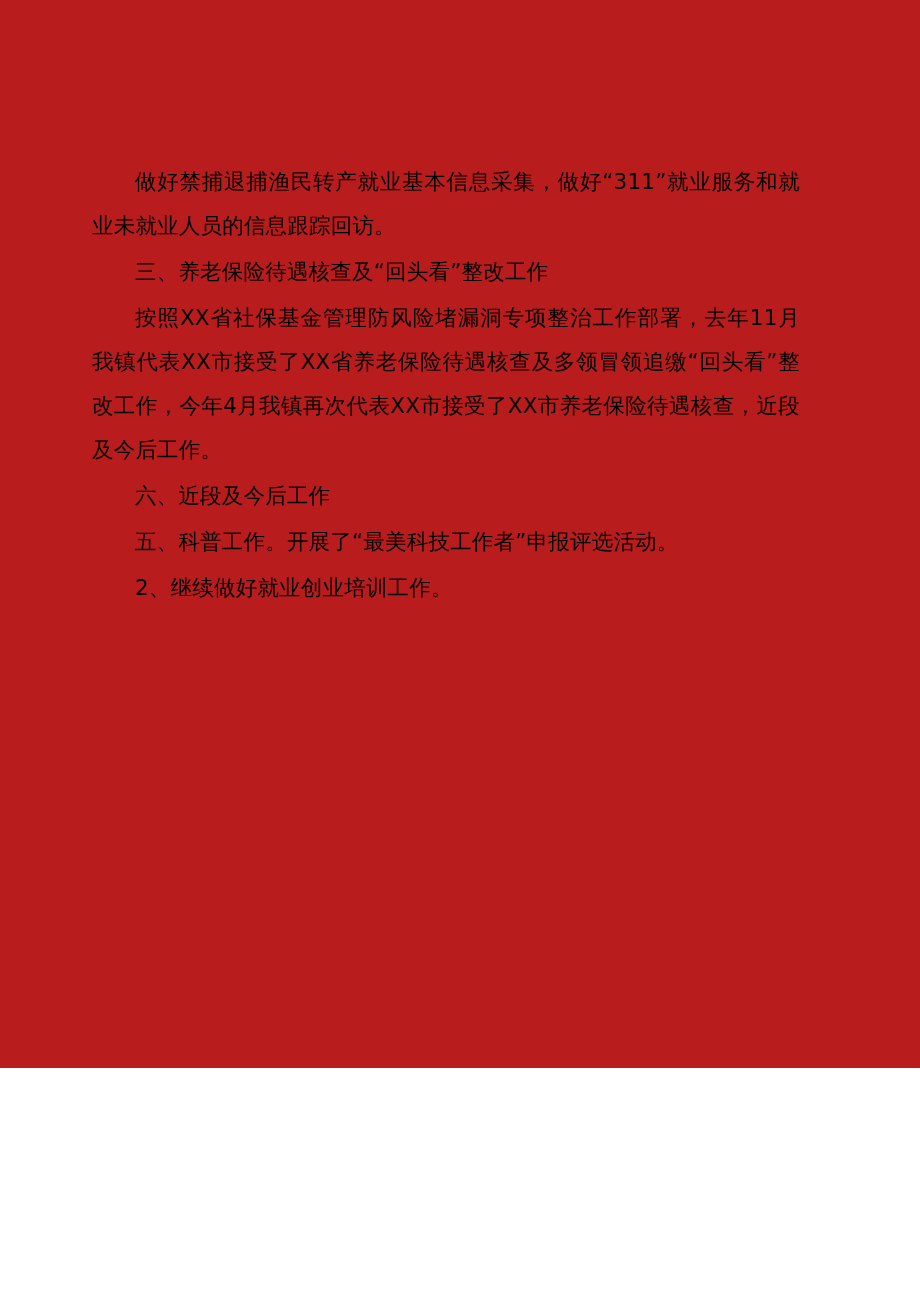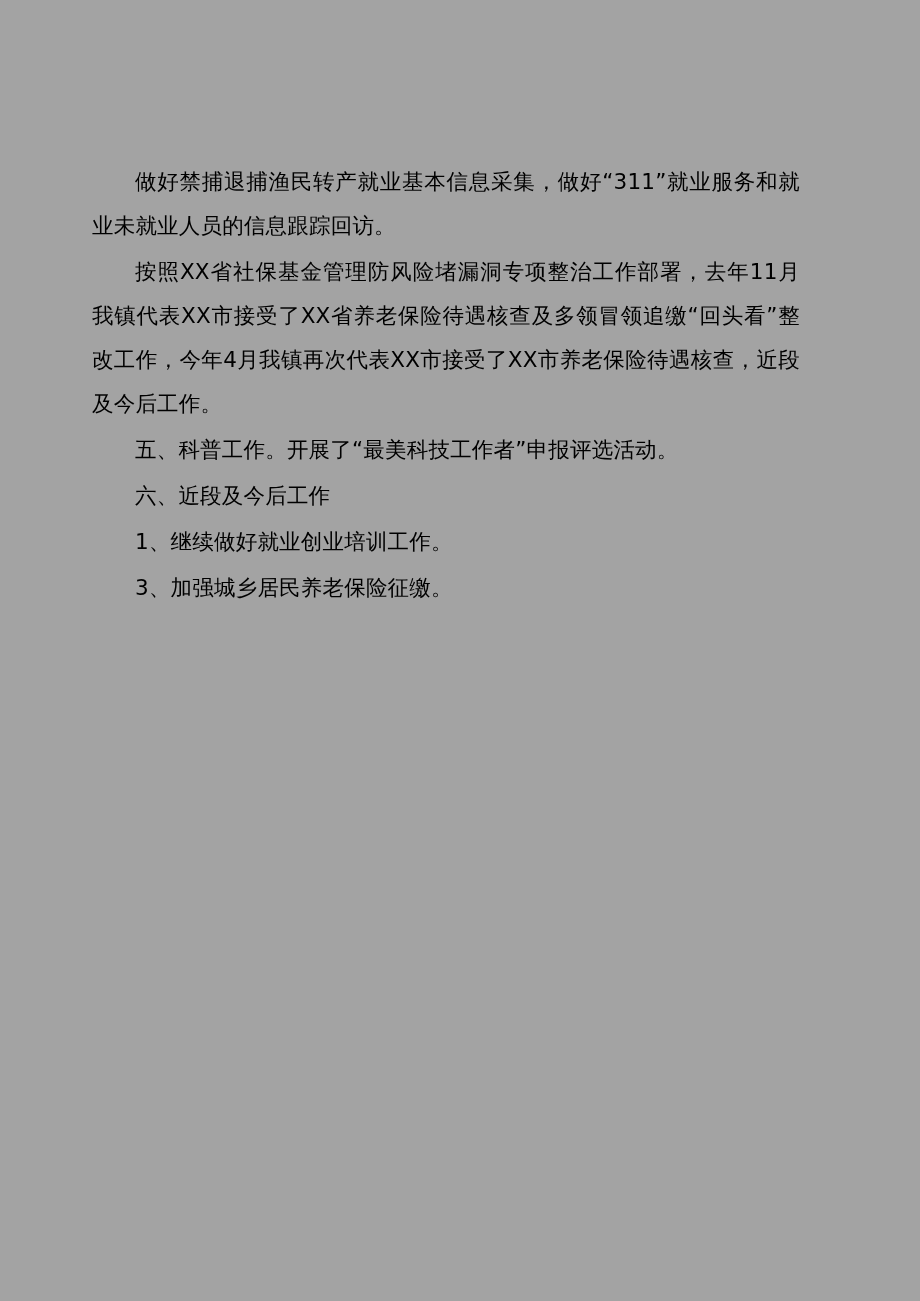--- a/index.html
+++ b/index.html
@@ -10,24 +10,24 @@
   body {
     width: 920px;
     height: 1301px;
     font-family: "DejaVu Sans", "Liberation Sans", sans-serif;
     color: #000000;
     overflow: hidden;
   }
   .page {
     position: relative;
     width: 920px;
-    height: 1301px;
+    height: 1068px;
     box-sizing: border-box;
     padding: 160px 120px 0 92px;
-    background: #a3a3a3;
+    background: #b91c1c;
   }
   .doc-body {
     font-size: 21.5px;
     line-height: 44px;
     text-align: justify;
     text-justify: inter-ideograph;
     letter-spacing: 0.2px;
   }
   .para {
     margin: 0 0 2px 0;
@@ -37,19 +37,19 @@
   .para.heading {
     font-weight: normal;
   }
 </style>
 </head>
 <body>
 
 <div class="page">
   <div class="doc-body">
     <p class="para">做好禁捕退捕渔民转产就业基本信息采集，做好“311”就业服务和就业未就业人员的信息跟踪回访。</p>
+    <p class="para heading">三、养老保险待遇核查及“回头看”整改工作</p>
     <p class="para">按照XX省社保基金管理防风险堵漏洞专项整治工作部署，去年11月我镇代表XX市接受了XX省养老保险待遇核查及多领冒领追缴“回头看”整改工作，今年4月我镇再次代表XX市接受了XX市养老保险待遇核查，近段及今后工作。</p>
+    <p class="para heading">六、近段及今后工作</p>
     <p class="para">五、科普工作。开展了“最美科技工作者”申报评选活动。</p>
-    <p class="para heading">六、近段及今后工作</p>
-    <p class="para">1、继续做好就业创业培训工作。</p>
-    <p class="para">3、加强城乡居民养老保险征缴。</p>
+    <p class="para">2、继续做好就业创业培训工作。</p>
   </div>
 </div>
 
 </body></html>

